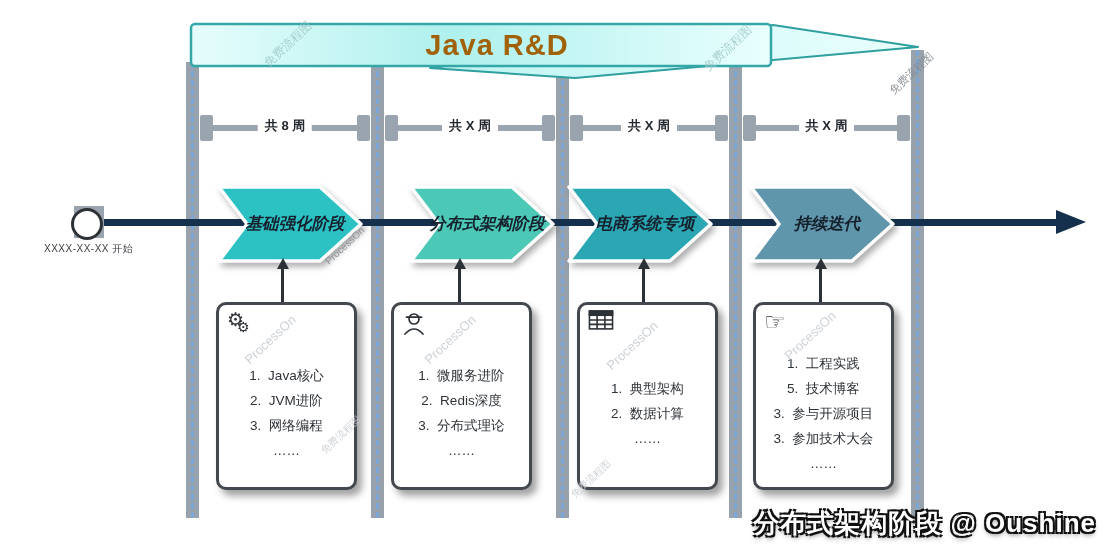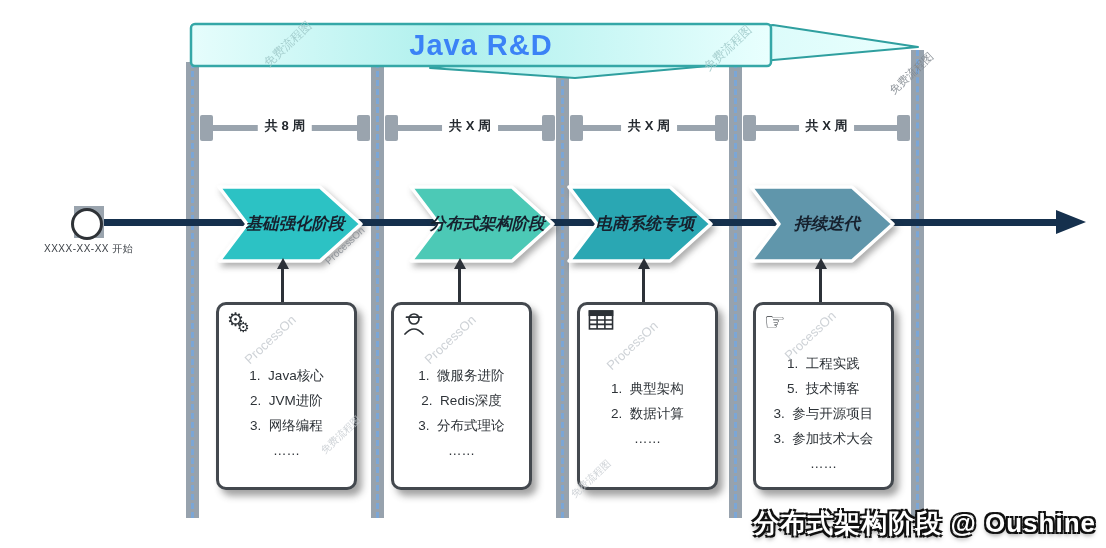--- a/index.html
+++ b/index.html
@@ -48,23 +48,23 @@
   .card-icon{position:absolute;left:8px;top:5px;color:#2c3136;}
   .gears{font-size:19px;line-height:19px;}
   .gears .g2{font-size:14px;margin-left:-7px;vertical-align:-6px;display:inline-block;}
   .hand{font-size:24px;line-height:24px;}
   .card-lines{position:absolute;left:3px;right:3px;top:42px;bottom:8px;display:flex;
     flex-direction:column;justify-content:center;}
   .card-line{text-align:center;font-size:13.5px;line-height:25px;color:#2e3338;white-space:pre;}
   .card-line:empty{display:none;}
   
   .banner{position:absolute;left:183px;top:16px;width:745px;height:74px;}
-  .banner-title{position:absolute;left:8px;top:8px;width:580px;height:42px;display:flex;
+  .banner-title{position:absolute;left:24px;top:8px;width:580px;height:42px;display:flex;
     align-items:center;justify-content:center;font-size:29px;font-weight:bold;
-    color:#3b82f6;letter-spacing:1px;text-align:right;}
+    color:#a16207;letter-spacing:1px;text-align:right;}
   
   .wm{position:absolute;transform:rotate(-43deg);white-space:nowrap;pointer-events:none;
     color:#c6cbd0;font-size:13px;opacity:.85;}
   .credit{position:absolute;right:10px;bottom:7px;font-size:26px;font-weight:bold;color:#ffffff;
     letter-spacing:1px;
     text-shadow:-2px -2px 0 #101010,2px -2px 0 #101010,-2px 2px 0 #101010,2px 2px 0 #101010,0 3px 5px rgba(0,0,0,.55);}
 </style>
 </head>
 <body>
 

